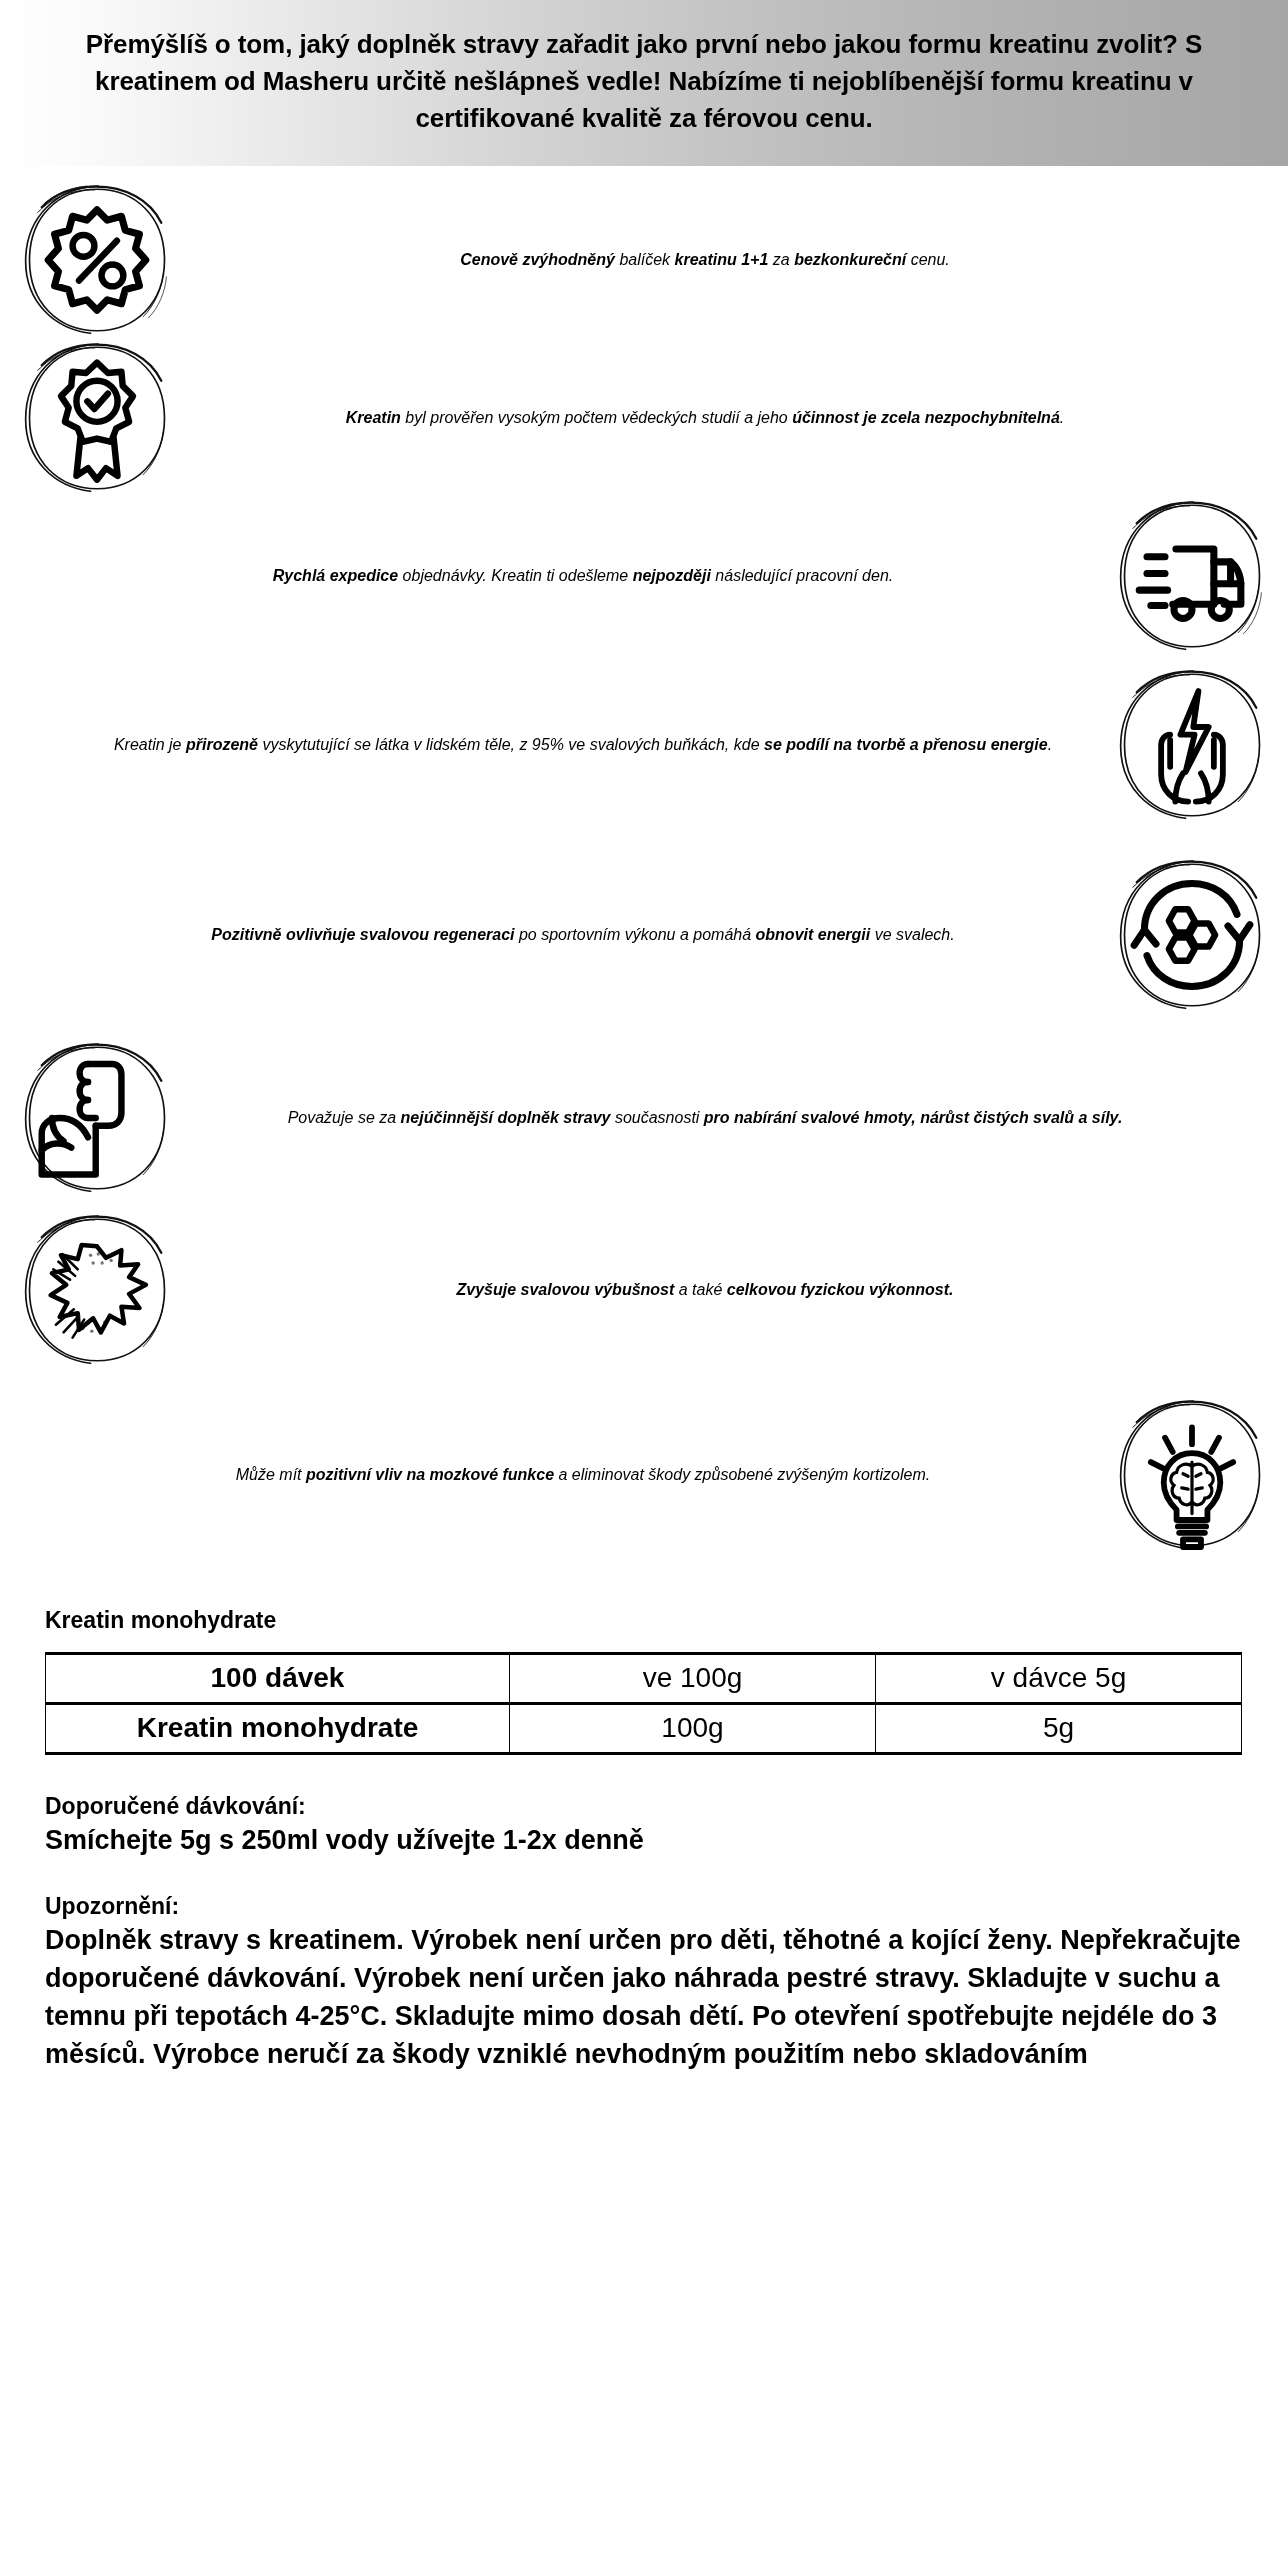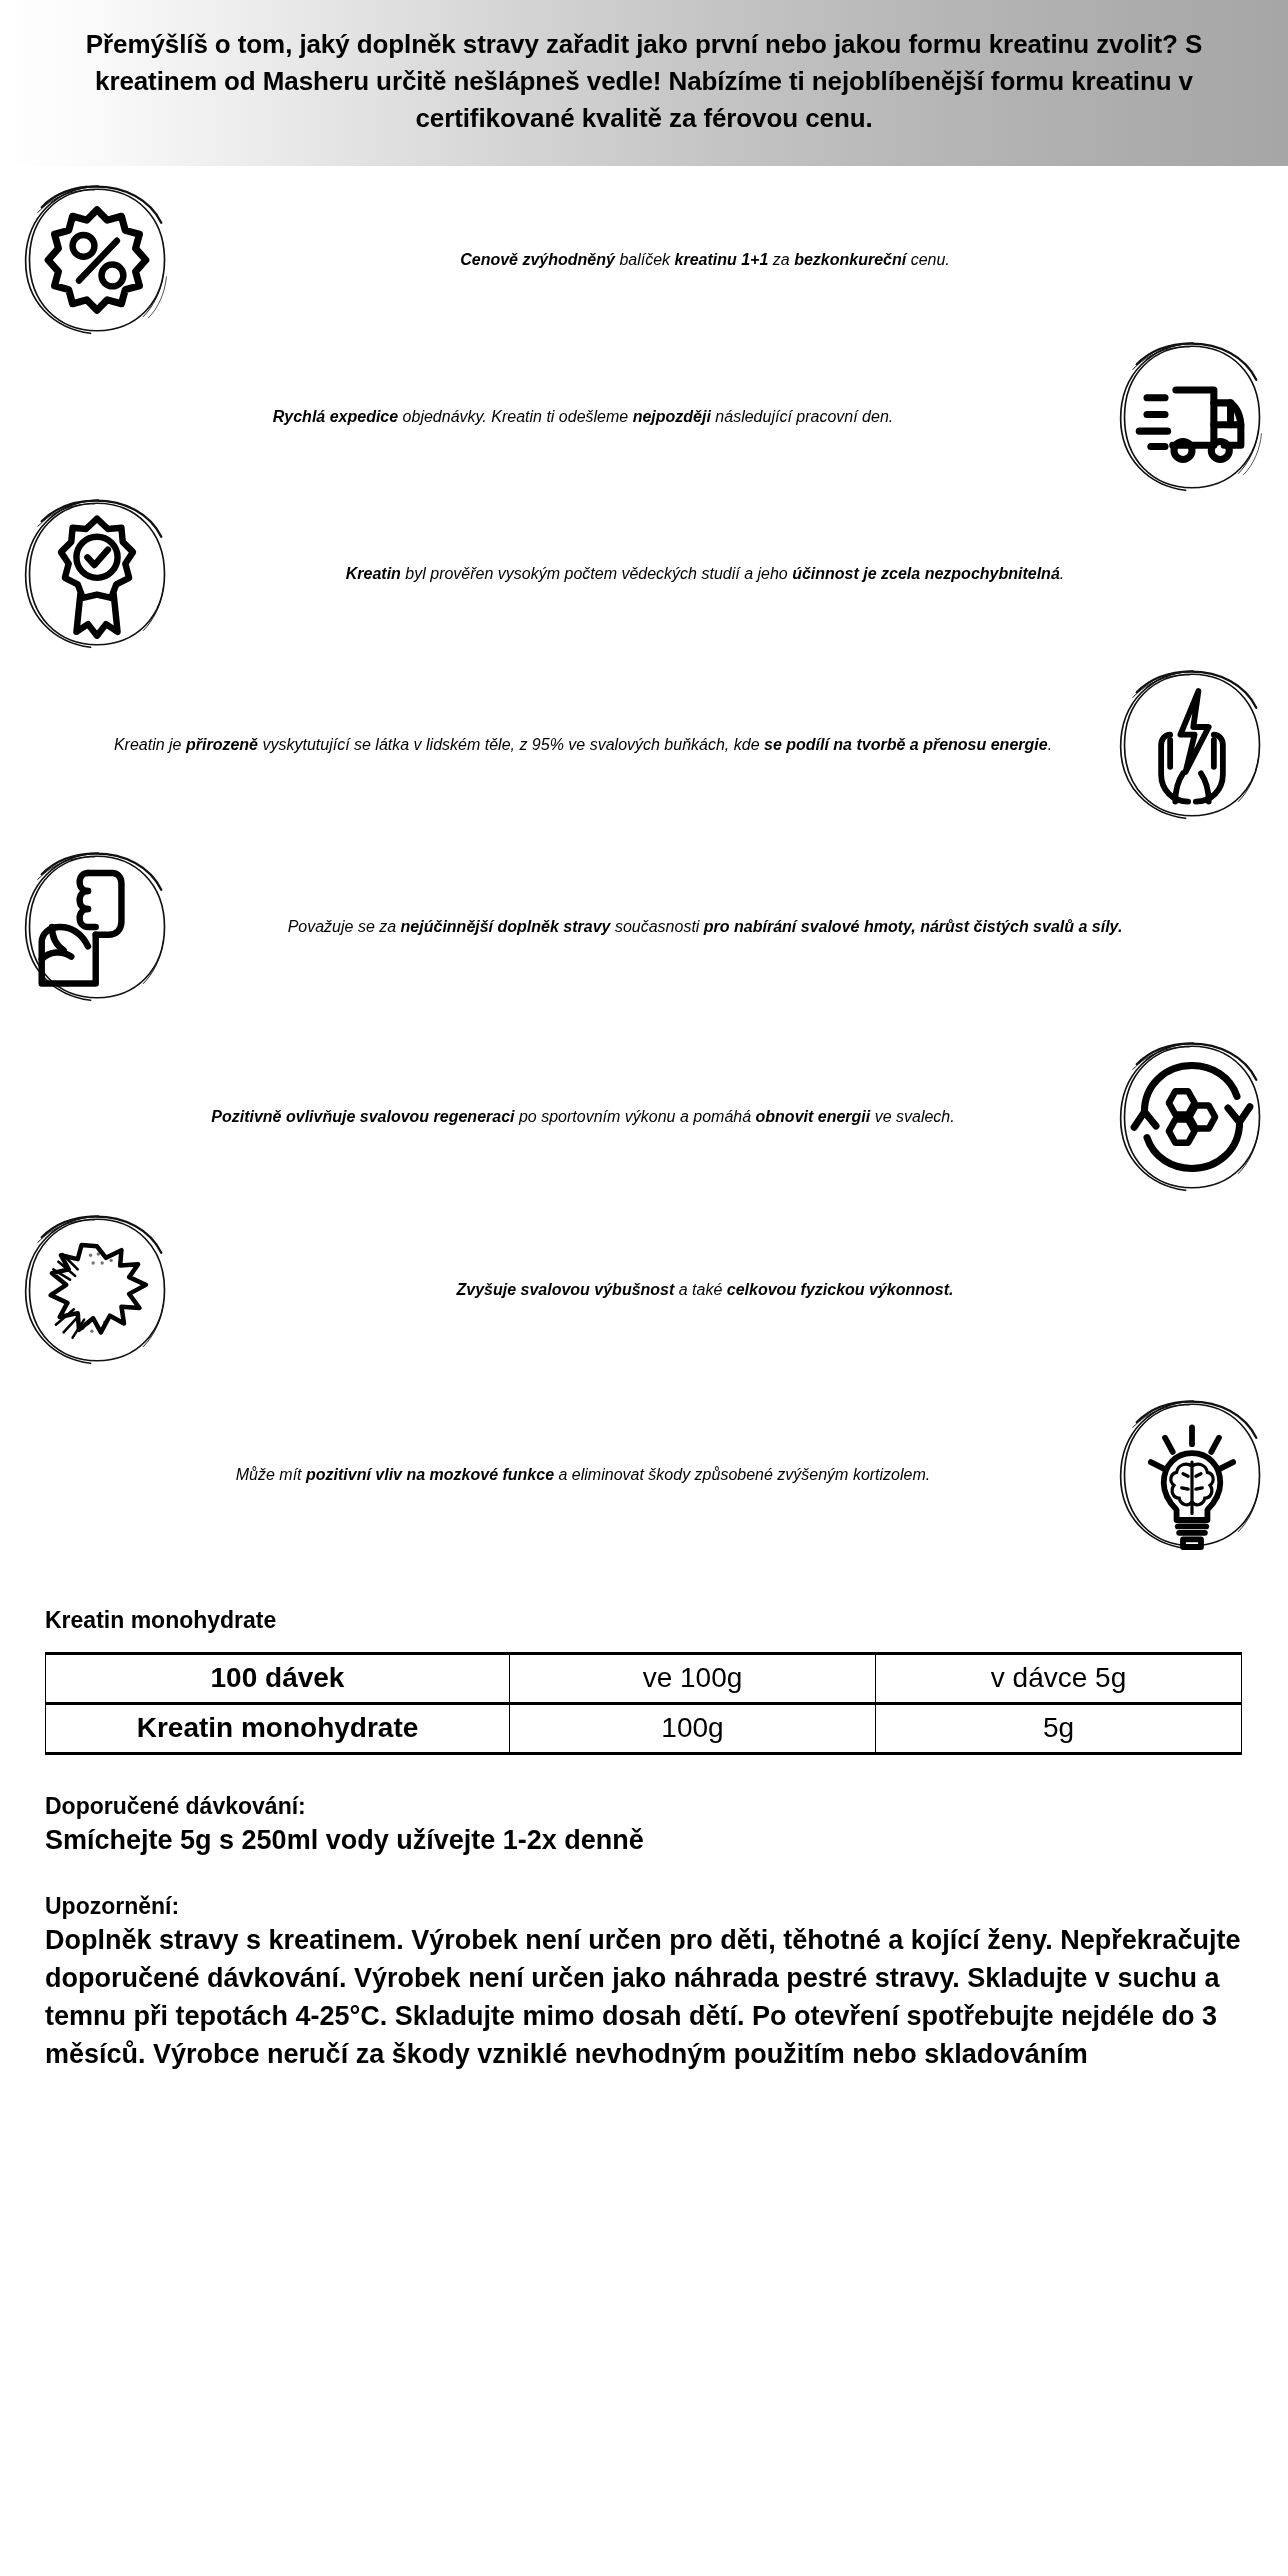--- a/index.html
+++ b/index.html
@@ -179,20 +179,44 @@
               <circle cx="105" cy="104" r="17"></circle>
               <circle cx="150" cy="150" r="17"></circle>
               <line x1="157" y1="96" x2="98" y2="158"></line>
             </g>
           </svg>
         </span>
       </div>
       <div class="feature-text"><span><b>Cenově zvýhodněný </b><span>balíček </span><b>kreatinu 1+1 </b><span>za </span><b>bezkonkureční </b><span>cenu.</span></span></div>
     </div>
 
+    <div class="feature left f3">
+      <div class="icon-slot">
+        <span class="icon-wrap">
+          <svg viewBox="0 0 252 252">
+            <g fill="none" stroke="#111" stroke-width="2.6" stroke-linecap="round">
+              <path d="M126 16 C66 16 21 59 21 126 C21 193 66 236 126 236 C186 236 231 193 231 126 C231 59 186 16 126 16"></path>
+              <path d="M128 11 C63 13 15 60 15 128 C15 190 58 233 116 240"></path>
+              <path d="M40 44 C60 24 90 12 124 12 C170 12 208 32 226 68" stroke-width="3.6"></path>
+              <path d="M34 52 C56 28 88 16 122 17" stroke-width="1.5"></path>
+              <path d="M198 214 C214 198 226 174 229 148" stroke-width="1.4"></path>
+            </g>
+            <g fill="none" stroke="#000" stroke-width="10" stroke-linejoin="round" stroke-linecap="round">
+              <path d="M126 40 L143 56 L164 54 L166 76 L182 92 L170 110 L176 132 L156 142 L148 163 L126 158
+                       L104 163 L96 142 L76 132 L82 110 L70 92 L86 76 L88 54 L109 56 Z"></path>
+              <circle cx="126" cy="100" r="32"></circle>
+              <path d="M111 100 L122 112 L143 88"></path>
+              <path d="M100 158 L94 216 L112 204 L126 222 L140 204 L158 216 L152 158"></path>
+            </g>
+          </svg>
+        </span>
+      </div>
+      <div class="feature-text"><span><b>Kreatin </b><span>byl prověřen vysokým počtem vědeckých studií a jeho </span><b>účinnost je zcela nezpochybnitelná</b><span>.</span></span></div>
+    </div>
+
     <div class="feature right f2">
       <div class="icon-slot">
         <span class="icon-wrap">
           <svg viewBox="0 0 252 252">
             <g fill="none" stroke="#111" stroke-width="2.6" stroke-linecap="round">
               <path d="M126 16 C66 16 21 59 21 126 C21 193 66 236 126 236 C186 236 231 193 231 126 C231 59 186 16 126 16"></path>
               <path d="M128 11 C63 13 15 60 15 128 C15 190 58 233 116 240"></path>
               <path d="M40 44 C60 24 90 12 124 12 C170 12 208 32 226 68" stroke-width="3.6"></path>
               <path d="M34 52 C56 28 88 16 122 17" stroke-width="1.5"></path>
               <path d="M198 214 C214 198 226 174 229 148" stroke-width="1.4"></path>
@@ -209,44 +233,20 @@
             <g fill="none" stroke="#000" stroke-width="11" stroke-linecap="round">
               <line x1="56" y1="96" x2="84" y2="96"></line>
               <line x1="56" y1="122" x2="84" y2="122"></line>
               <line x1="44" y1="148" x2="88" y2="148"></line>
               <line x1="62" y1="172" x2="84" y2="172"></line>
             </g>
           </svg>
         </span>
       </div>
       <div class="feature-text"><span><b>Rychlá expedice </b><span>objednávky. Kreatin ti odešleme </span><b>nejpozději </b><span>následující pracovní den.</span></span></div>
-    </div>
-
-    <div class="feature left f3">
-      <div class="icon-slot">
-        <span class="icon-wrap">
-          <svg viewBox="0 0 252 252">
-            <g fill="none" stroke="#111" stroke-width="2.6" stroke-linecap="round">
-              <path d="M126 16 C66 16 21 59 21 126 C21 193 66 236 126 236 C186 236 231 193 231 126 C231 59 186 16 126 16"></path>
-              <path d="M128 11 C63 13 15 60 15 128 C15 190 58 233 116 240"></path>
-              <path d="M40 44 C60 24 90 12 124 12 C170 12 208 32 226 68" stroke-width="3.6"></path>
-              <path d="M34 52 C56 28 88 16 122 17" stroke-width="1.5"></path>
-              <path d="M198 214 C214 198 226 174 229 148" stroke-width="1.4"></path>
-            </g>
-            <g fill="none" stroke="#000" stroke-width="10" stroke-linejoin="round" stroke-linecap="round">
-              <path d="M126 40 L143 56 L164 54 L166 76 L182 92 L170 110 L176 132 L156 142 L148 163 L126 158
-                       L104 163 L96 142 L76 132 L82 110 L70 92 L86 76 L88 54 L109 56 Z"></path>
-              <circle cx="126" cy="100" r="32"></circle>
-              <path d="M111 100 L122 112 L143 88"></path>
-              <path d="M100 158 L94 216 L112 204 L126 222 L140 204 L158 216 L152 158"></path>
-            </g>
-          </svg>
-        </span>
-      </div>
-      <div class="feature-text"><span><b>Kreatin </b><span>byl prověřen vysokým počtem vědeckých studií a jeho </span><b>účinnost je zcela nezpochybnitelná</b><span>.</span></span></div>
     </div>
 
     <div class="feature right f4">
       <div class="icon-slot">
         <span class="icon-wrap">
           <svg viewBox="0 0 252 252">
             <g fill="none" stroke="#111" stroke-width="2.6" stroke-linecap="round">
               <path d="M126 16 C66 16 21 59 21 126 C21 193 66 236 126 236 C186 236 231 193 231 126 C231 59 186 16 126 16"></path>
               <path d="M128 11 C63 13 15 60 15 128 C15 190 58 233 116 240"></path>
               <path d="M40 44 C60 24 90 12 124 12 C170 12 208 32 226 68" stroke-width="3.6"></path>
@@ -261,20 +261,48 @@
               <path d="M152 214 C152 196 148 182 140 170"></path>
               <path d="M92 118 L92 160"></path>
               <path d="M160 118 L160 160"></path>
             </g>
           </svg>
         </span>
       </div>
       <div class="feature-text"><span><span>Kreatin je </span><b>přirozeně </b><span>vyskytutující se látka v lidském těle, z 95% ve svalových buňkách, kde </span><b>se podílí na tvorbě a přenosu energie</b><span>.</span></span></div>
     </div>
 
+    <div class="feature right f6">
+      <div class="icon-slot">
+        <span class="icon-wrap">
+          <svg viewBox="0 0 252 252">
+            <g fill="none" stroke="#111" stroke-width="2.6" stroke-linecap="round">
+              <path d="M126 16 C66 16 21 59 21 126 C21 193 66 236 126 236 C186 236 231 193 231 126 C231 59 186 16 126 16"></path>
+              <path d="M128 11 C63 13 15 60 15 128 C15 190 58 233 116 240"></path>
+              <path d="M40 44 C60 24 90 12 124 12 C170 12 208 32 226 68" stroke-width="3.6"></path>
+              <path d="M34 52 C56 28 88 16 122 17" stroke-width="1.5"></path>
+              <path d="M198 214 C214 198 226 174 229 148" stroke-width="1.4"></path>
+            </g>
+            <g fill="none" stroke="#000" stroke-width="11" stroke-linecap="round" stroke-linejoin="round">
+              <path d="M52 118 C52 76 85 46 126 46 C158 46 186 64 196 94"></path>
+              <path d="M200 134 C200 176 167 206 126 206 C94 206 66 188 56 158"></path>
+              <path d="M36 142 L52 118 L70 140"></path>
+              <path d="M216 110 L200 134 L182 112"></path>
+            </g>
+            <g fill="none" stroke="#000" stroke-width="10" stroke-linejoin="round">
+              <path d="M100 86 L120 86 L130 104 L120 122 L100 122 L90 104 Z"></path>
+              <path d="M132 108 L152 108 L162 126 L152 144 L132 144 L122 126 Z"></path>
+              <path d="M100 130 L120 130 L130 148 L120 166 L100 166 L90 148 Z"></path>
+            </g>
+          </svg>
+        </span>
+      </div>
+      <div class="feature-text"><span><b>Pozitivně ovlivňuje svalovou regeneraci</b><span> po sportovním výkonu a pomáhá </span><b>obnovit energii </b><span>ve svalech.</span></span></div>
+    </div>
+
     <div class="feature left f5">
       <div class="icon-slot">
         <span class="icon-wrap">
           <svg viewBox="0 0 252 252">
             <g fill="none" stroke="#111" stroke-width="2.6" stroke-linecap="round">
               <path d="M126 16 C66 16 21 59 21 126 C21 193 66 236 126 236 C186 236 231 193 231 126 C231 59 186 16 126 16"></path>
               <path d="M128 11 C63 13 15 60 15 128 C15 190 58 233 116 240"></path>
               <path d="M40 44 C60 24 90 12 124 12 C170 12 208 32 226 68" stroke-width="3.6"></path>
               <path d="M34 52 C56 28 88 16 122 17" stroke-width="1.5"></path>
               <path d="M198 214 C214 198 226 174 229 148" stroke-width="1.4"></path>
@@ -285,48 +313,20 @@
               <path d="M112 70 C104 70 99 76 99 84 C99 92 104 98 112 98"></path>
               <path d="M112 98 C104 98 99 104 99 112 C99 120 104 126 112 126 L124 126"></path>
               <path d="M124 138 L124 214 L40 214 L40 150 C40 136 52 126 68 126 C90 126 104 140 112 156"></path>
               <path d="M40 176 C52 164 72 162 86 172"></path>
               <path d="M56 126 C56 142 62 154 74 162"></path>
             </g>
           </svg>
         </span>
       </div>
       <div class="feature-text"><span><span>Považuje se za </span><b>nejúčinnější  doplněk stravy </b><span>současnosti </span><b>pro nabírání svalové hmoty, nárůst čistých svalů a síly.</b></span></div>
-    </div>
-
-    <div class="feature right f6">
-      <div class="icon-slot">
-        <span class="icon-wrap">
-          <svg viewBox="0 0 252 252">
-            <g fill="none" stroke="#111" stroke-width="2.6" stroke-linecap="round">
-              <path d="M126 16 C66 16 21 59 21 126 C21 193 66 236 126 236 C186 236 231 193 231 126 C231 59 186 16 126 16"></path>
-              <path d="M128 11 C63 13 15 60 15 128 C15 190 58 233 116 240"></path>
-              <path d="M40 44 C60 24 90 12 124 12 C170 12 208 32 226 68" stroke-width="3.6"></path>
-              <path d="M34 52 C56 28 88 16 122 17" stroke-width="1.5"></path>
-              <path d="M198 214 C214 198 226 174 229 148" stroke-width="1.4"></path>
-            </g>
-            <g fill="none" stroke="#000" stroke-width="11" stroke-linecap="round" stroke-linejoin="round">
-              <path d="M52 118 C52 76 85 46 126 46 C158 46 186 64 196 94"></path>
-              <path d="M200 134 C200 176 167 206 126 206 C94 206 66 188 56 158"></path>
-              <path d="M36 142 L52 118 L70 140"></path>
-              <path d="M216 110 L200 134 L182 112"></path>
-            </g>
-            <g fill="none" stroke="#000" stroke-width="10" stroke-linejoin="round">
-              <path d="M100 86 L120 86 L130 104 L120 122 L100 122 L90 104 Z"></path>
-              <path d="M132 108 L152 108 L162 126 L152 144 L132 144 L122 126 Z"></path>
-              <path d="M100 130 L120 130 L130 148 L120 166 L100 166 L90 148 Z"></path>
-            </g>
-          </svg>
-        </span>
-      </div>
-      <div class="feature-text"><span><b>Pozitivně ovlivňuje svalovou regeneraci</b><span> po sportovním výkonu a pomáhá </span><b>obnovit energii </b><span>ve svalech.</span></span></div>
     </div>
 
     <div class="feature left f7">
       <div class="icon-slot">
         <span class="icon-wrap">
           <svg viewBox="0 0 252 252">
             <g fill="none" stroke="#111" stroke-width="2.6" stroke-linecap="round">
               <path d="M126 16 C66 16 21 59 21 126 C21 193 66 236 126 236 C186 236 231 193 231 126 C231 59 186 16 126 16"></path>
               <path d="M128 11 C63 13 15 60 15 128 C15 190 58 233 116 240"></path>
               <path d="M40 44 C60 24 90 12 124 12 C170 12 208 32 226 68" stroke-width="3.6"></path>

